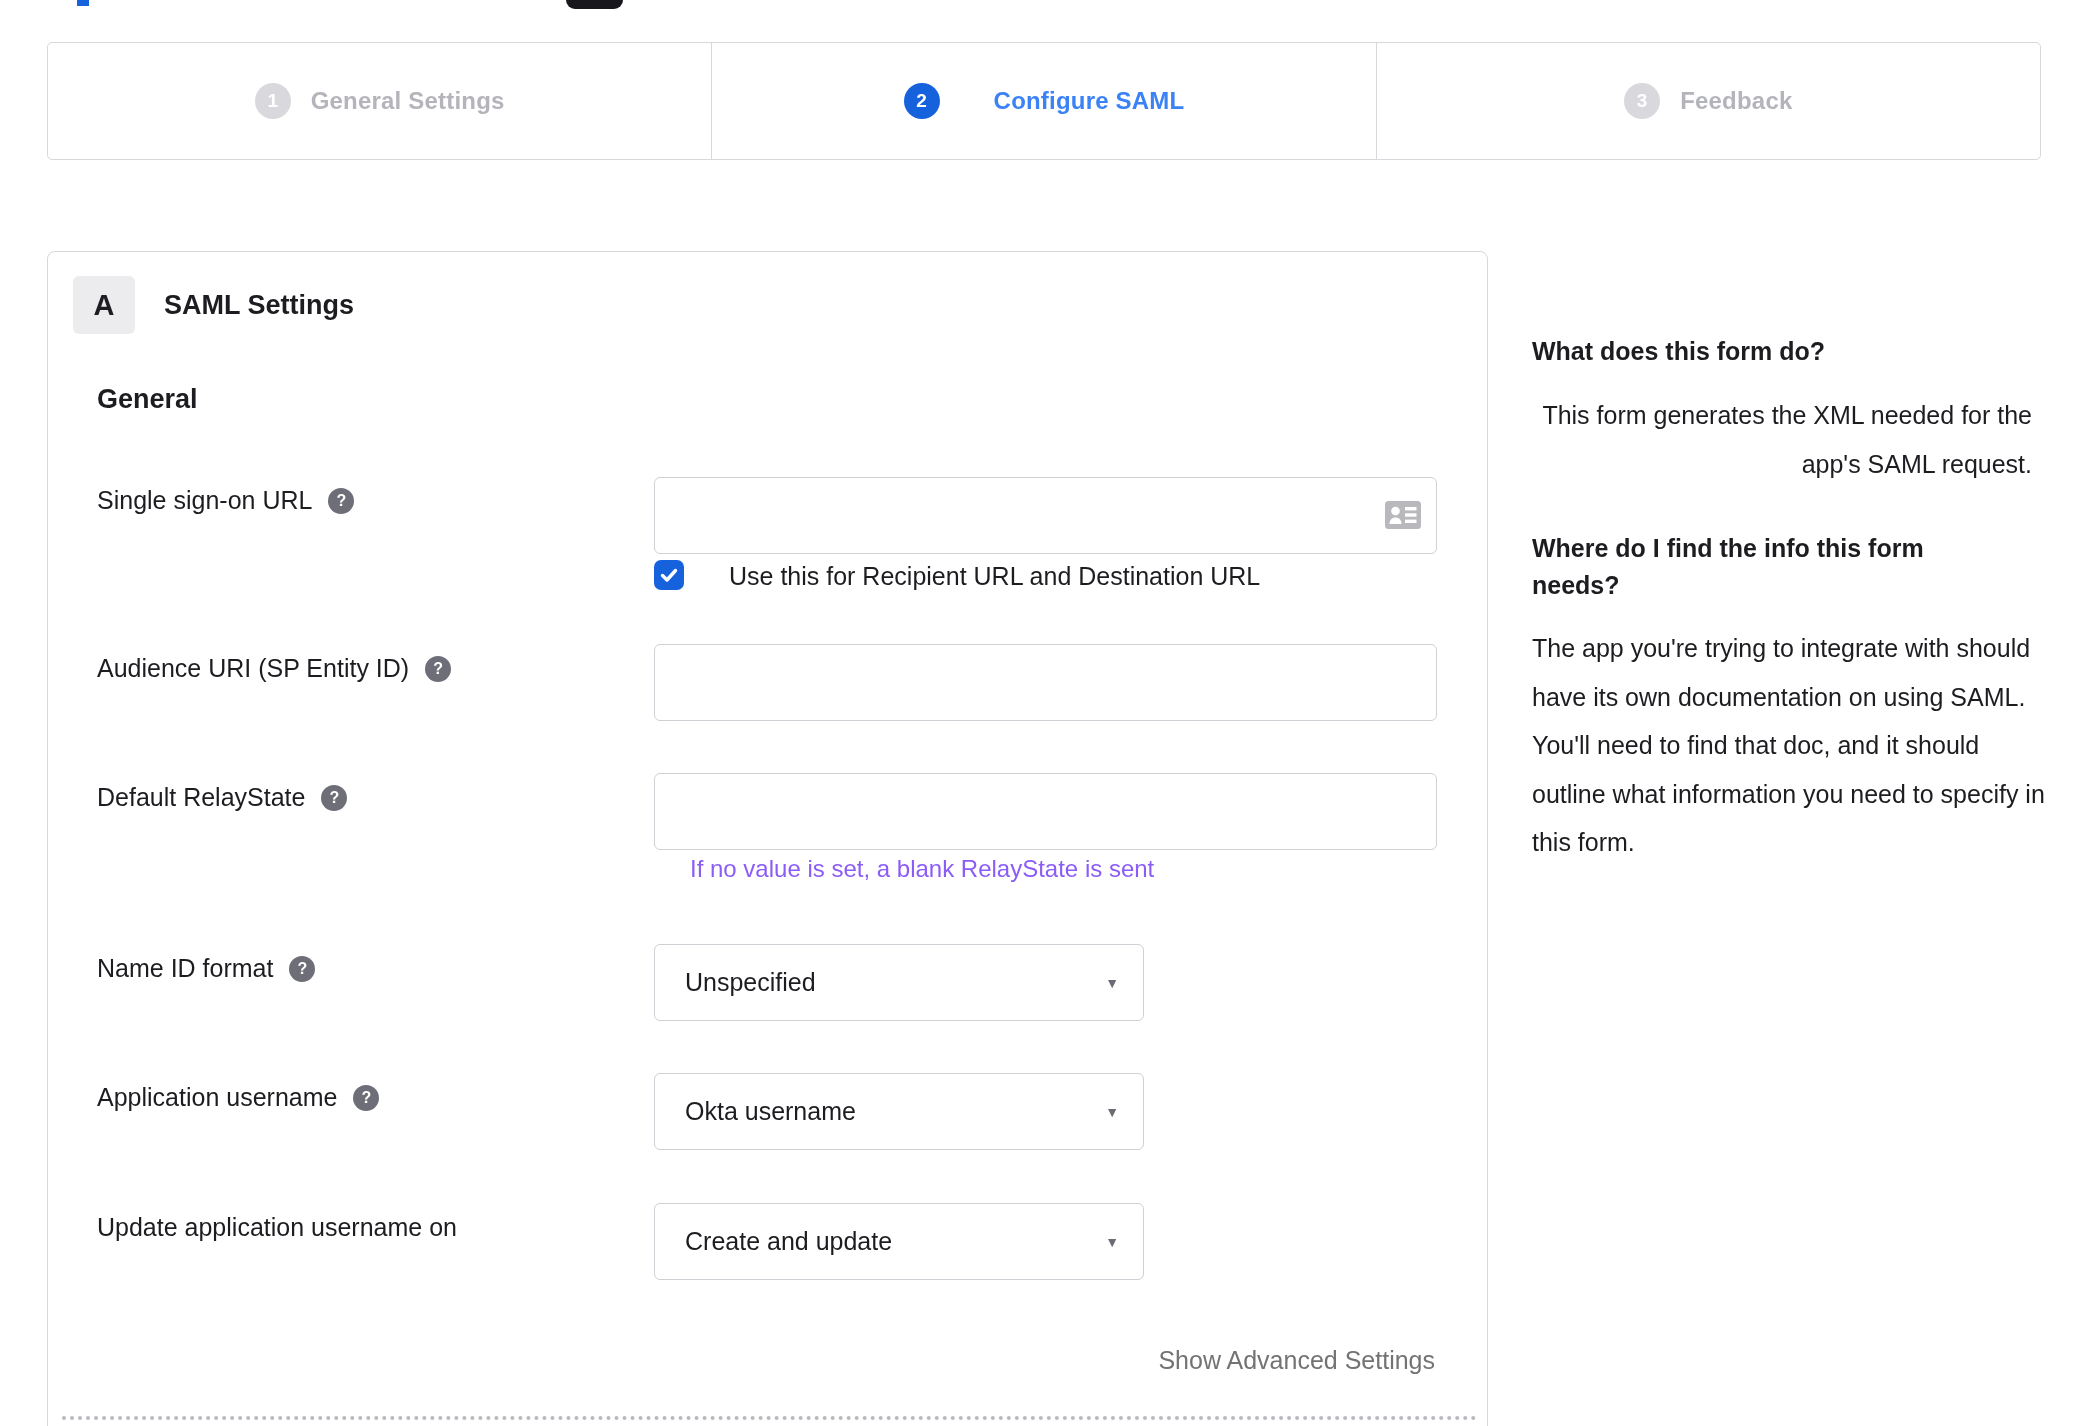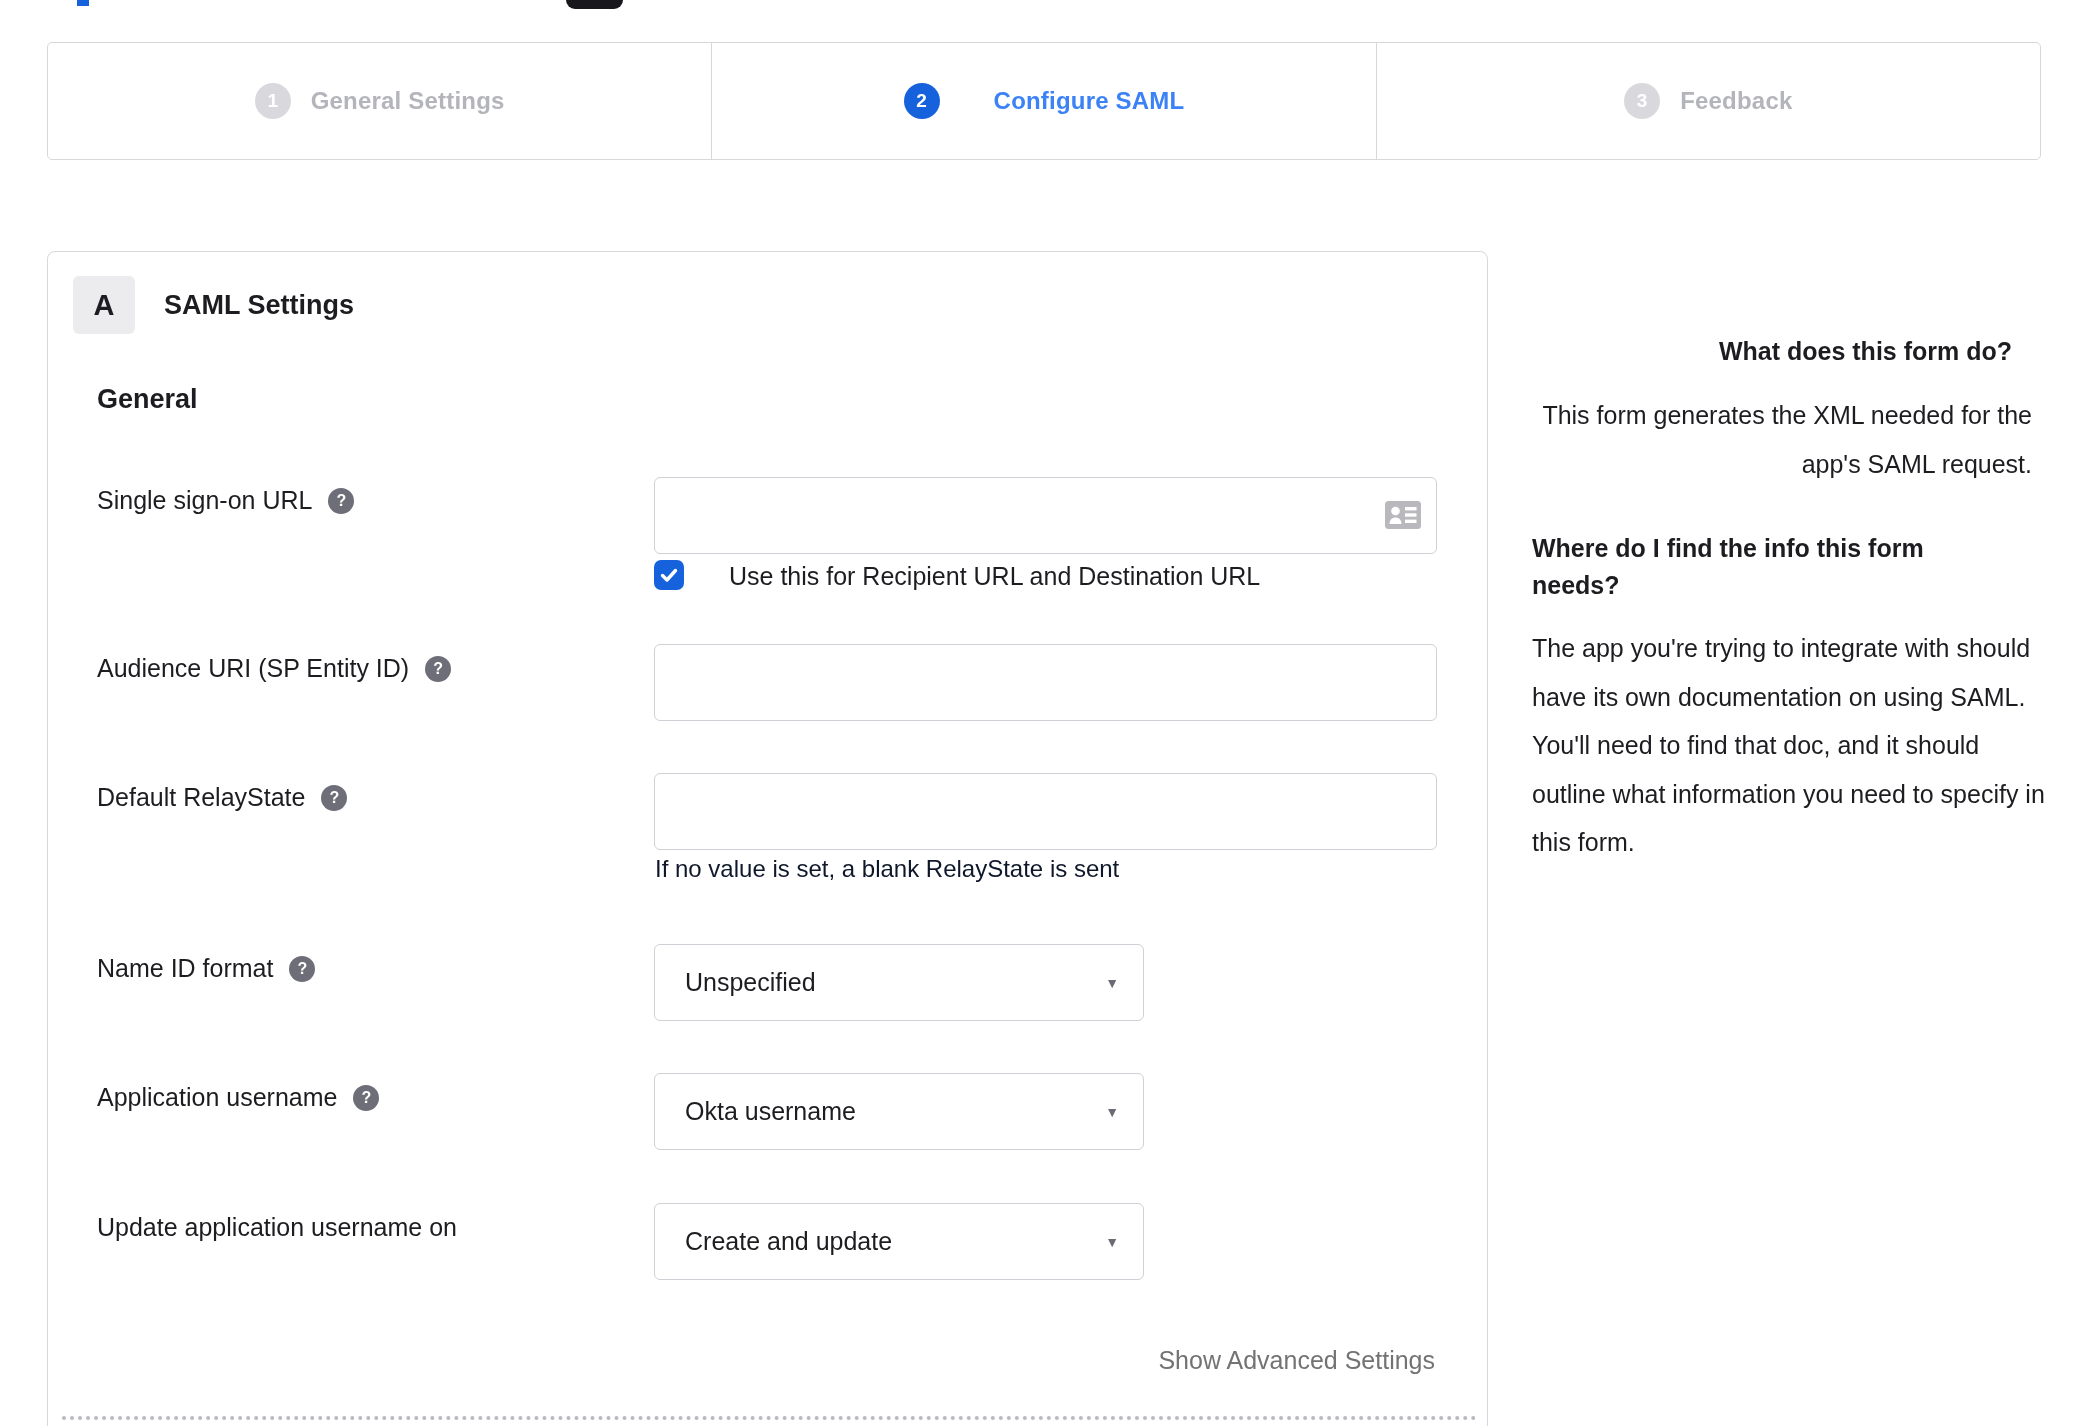--- a/index.html
+++ b/index.html
@@ -32,40 +32,40 @@
   .grp-title { position:absolute; left:49px; top:132px; font-size:27px; font-weight:bold; }
 
   .flabel { position:absolute; left:49px; font-size:25px; color:#1d1d21; display:flex; align-items:center; }
   .help { display:inline-flex; width:26px; height:26px; border-radius:50%; background:#6e6e78;
           color:#fff; font-size:16px; font-weight:bold; align-items:center; justify-content:center;
           margin-left:16px; }
   .tinput { position:absolute; left:606px; width:783px; height:77px; border:1px solid #d0d0d6;
             border-radius:6px; background:#fff; font-size:25px; color:#1d1d21; padding:0 70px 0 24px;
             font-family:"Liberation Sans", sans-serif; }
   .input-icon { position:absolute; left:1337px; width:36px; height:28px; }
-  .hint { position:absolute; left:607px; font-size:24px; color:#0f172a; }
+  .hint { position:absolute; left:642px; font-size:24px; color:#8b5cf6; }
 
   .select { position:absolute; left:606px; width:490px; height:77px; border:1px solid #d0d0d6;
             border-radius:6px; background:#fff; display:flex; align-items:center; padding-left:30px;
             font-size:25px; color:#1d1d21; cursor:pointer; }
   .select .caret { position:absolute; right:24px; font-size:14px; color:#6b6b73; }
 
   .checkbox { position:absolute; left:606px; width:30px; height:30px; background:#1662dd;
               border-radius:7px; display:flex; align-items:center; justify-content:center; cursor:pointer; }
   .cb-label { position:absolute; left:664px; font-size:25px; color:#1d1d21;margin-left:17px; }
 
   .adv-link { position:absolute; right:52px; top:1094px; font-size:25px; color:#737373;
               text-decoration:none; cursor:pointer; }
   .dash-divider { position:absolute; left:14px; right:10px; top:1164px; border-top:4px dotted #b9b9bf; }
 
   
   .side { position:absolute; left:1532px; top:333px; width:516px; }
   .side-h { font-size:25px; font-weight:bold; color:#1d1d21; line-height:37px; }
   .side-p { font-size:25px; color:#1d1d21; line-height:48.5px; }
-  .side-h1 { position:absolute; left:0; top:0; width:480px;text-align:right; }
+  .side-h1 { position:absolute; left:0; top:0; width:480px; }
   .side-p1 { position:absolute; left:0; top:58px; width:500px;text-align:right; }
   .side-h2 { position:absolute; left:0; top:197px; width:460px; }
   .side-p2 { position:absolute; left:0; top:291px; width:516px; }
 </style>
 </head>
 <body>
 
 <div class="page">
 
   <div class="frag-blue"></div>

